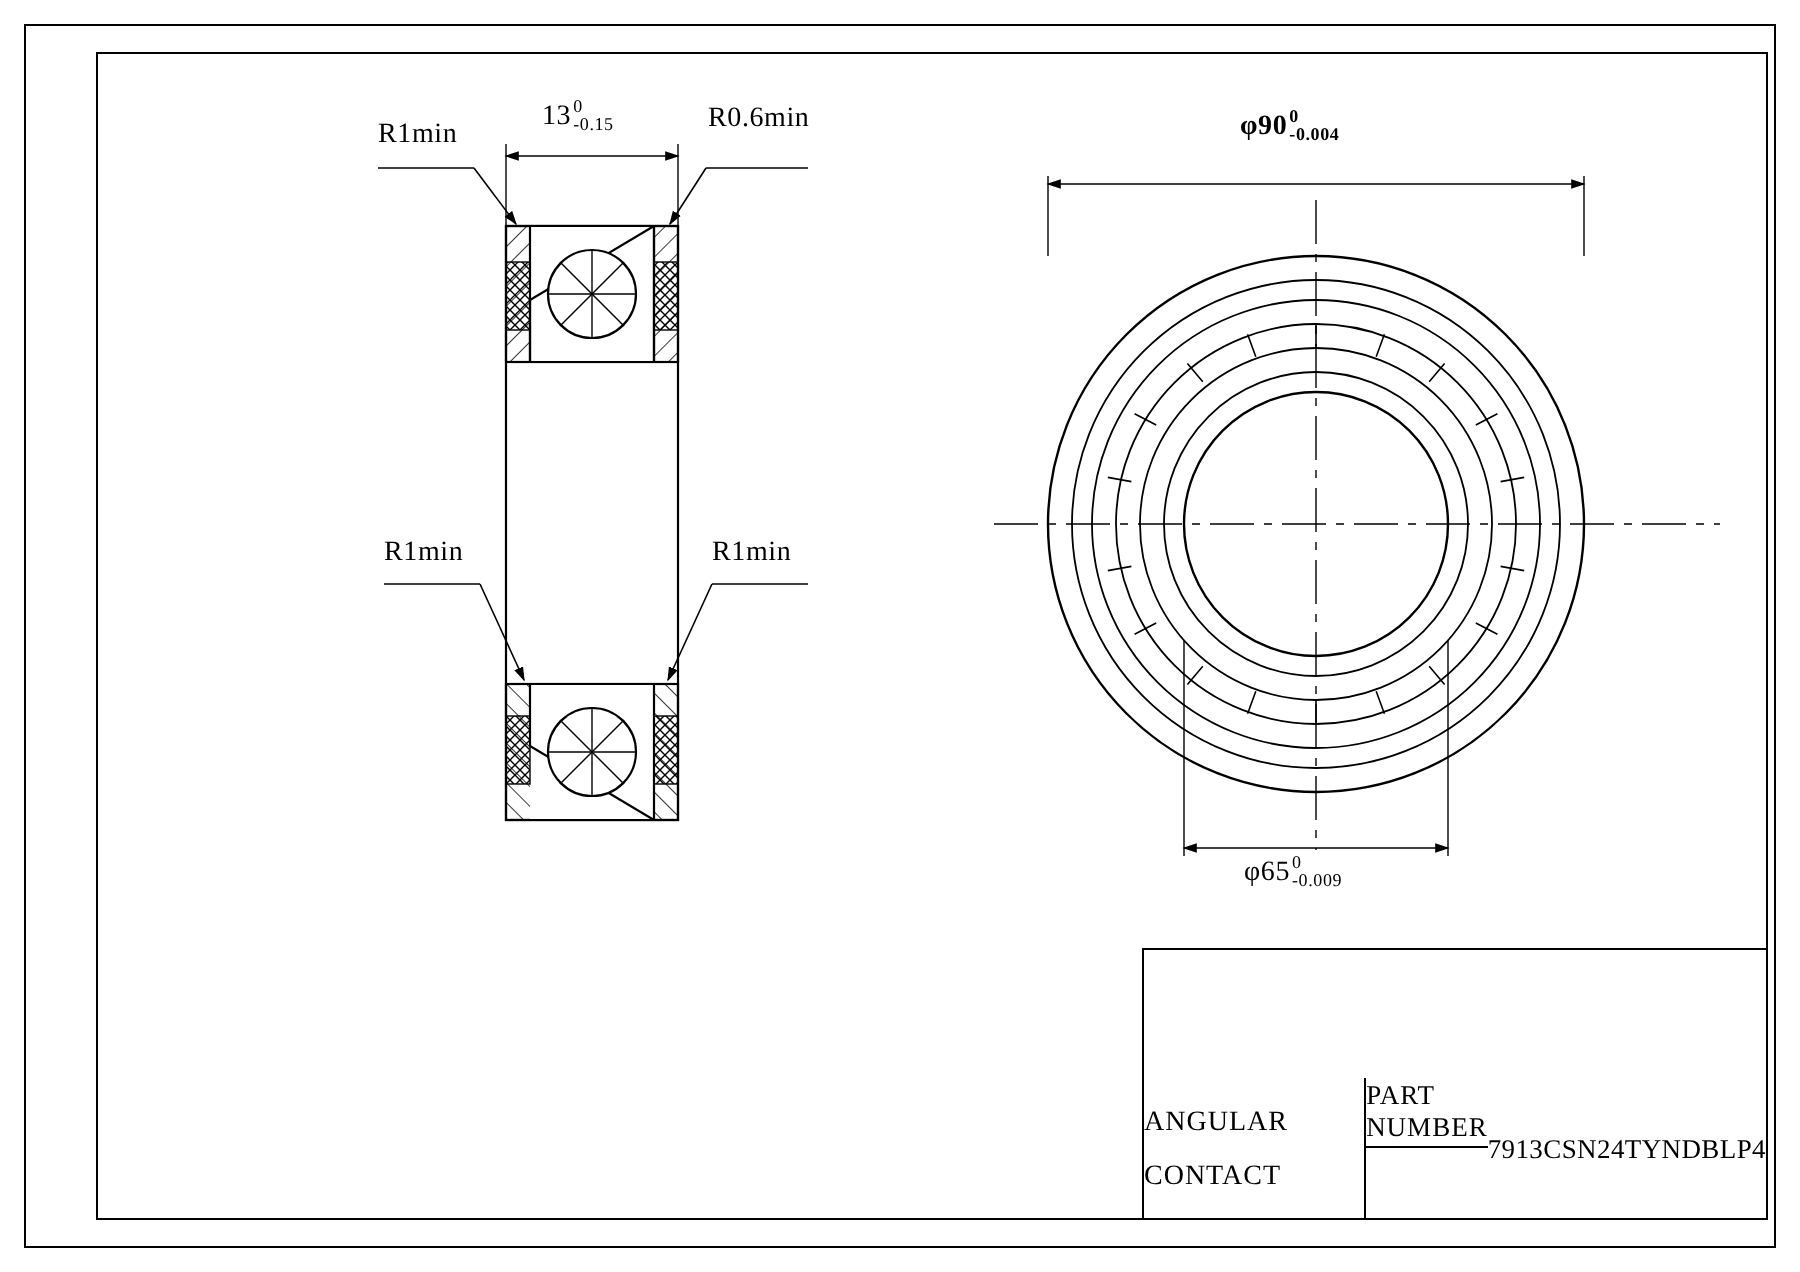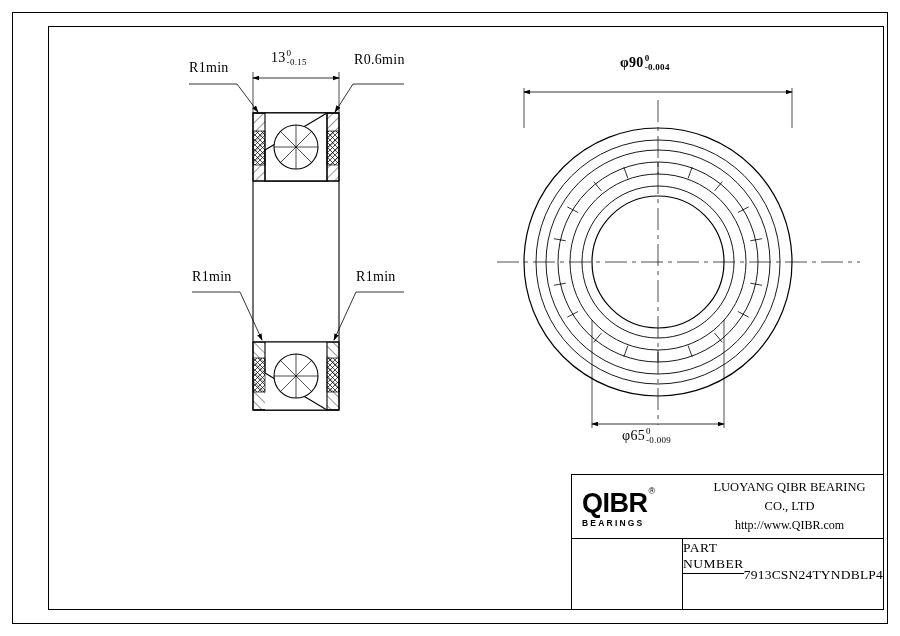--- a/index.html
+++ b/index.html
@@ -311,32 +311,23 @@
 
   <div class="dimtext" style="left:620px; top:55px;font-weight:bold;">
     <span>φ</span><span>90</span><span class="tolstack"><span>0</span><span>-0.004</span></span>
   </div>
 
   <div class="dimtext" style="left:622px; top:428px;">
     <span>φ</span><span>65</span><span class="tolstack"><span>0</span><span>-0.009</span></span>
   </div>
 
   <div class="titleblock">
-    <div class="tb-top">
-      <div class="tb-logo">
-        <div class="logo-main"><span>QIBR</span><span class="logo-reg">®</span></div>
-        <div class="logo-sub">BEARINGS</div>
-      </div>
-      <div class="tb-company">
-        <div class="c1">LUOYANG QIBR BEARING CO., LTD</div>
-        <div class="c2">http://www.QIBR.com</div>
-      </div>
-    </div>
     <div class="tb-bottom">
       <div class="tb-desc">
+        <div>ANGULAR CONTACT</div>
       </div>
       <div class="tb-part">
         <div class="tb-part-label">PART NUMBER</div>
         <div class="tb-part-value">7913CSN24TYNDBLP4</div>
       </div>
     </div>
   </div>
 
 </div>
 

